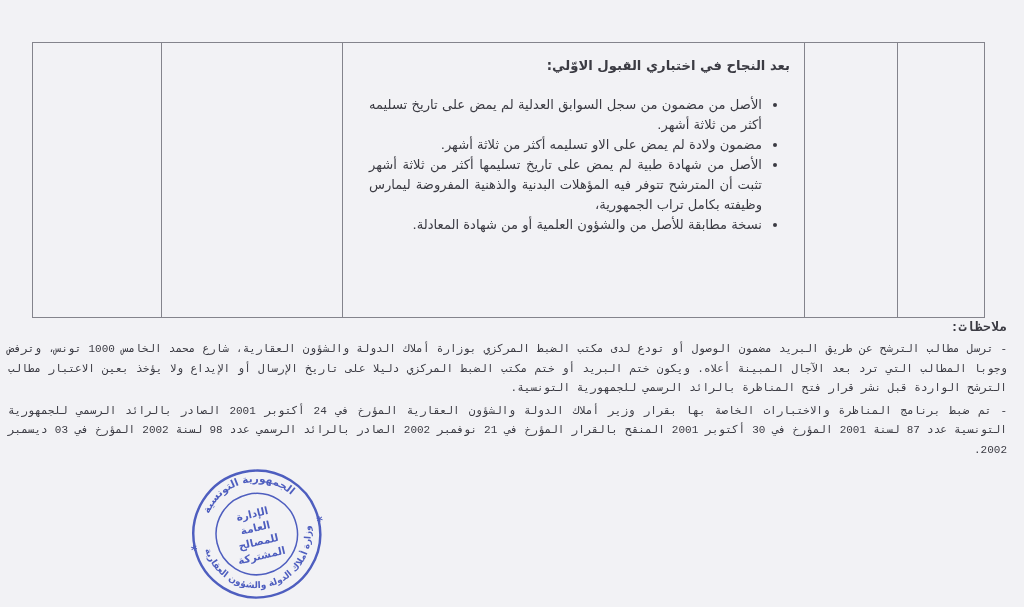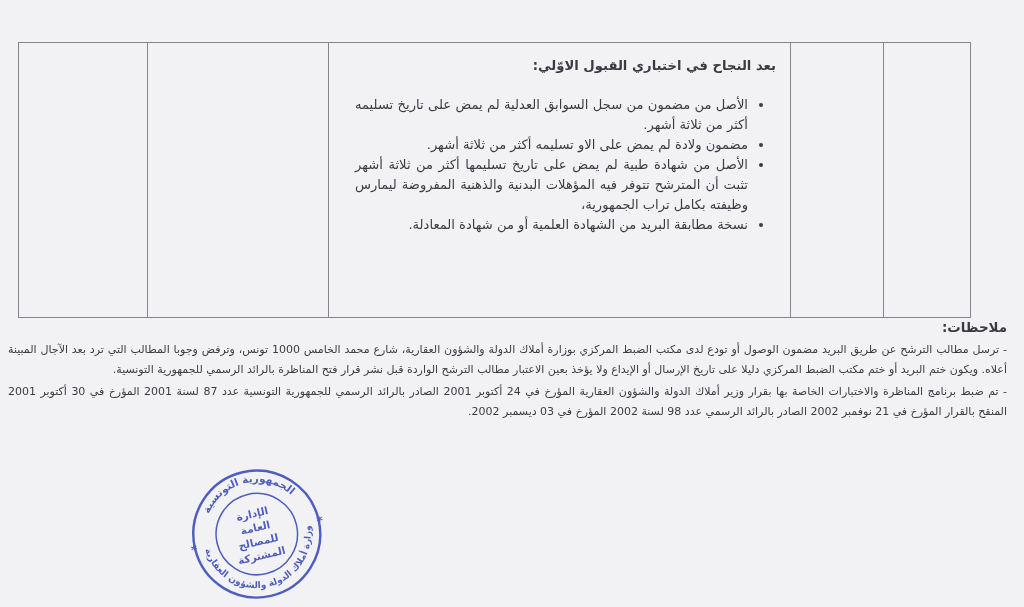--- a/index.html
+++ b/index.html
@@ -7,21 +7,21 @@
     width:1024px;height:607px;overflow:hidden;
     background:#f2f2f5;
     font-family:"DejaVu Sans",sans-serif;
     color:#3b3b43;
     position:relative;
   }
   .page{position:absolute;inset:0;}
 
   
   .doc-table{
-    position:absolute;left:18px;top:42px;width:953px;height:276px;
+    position:absolute;left:32px;top:42px;width:953px;height:276px;
     border:1px solid #84848c;
     display:flex;flex-direction:row;
     box-sizing:border-box;
     background:transparent;
   }
   .cell{box-sizing:border-box;height:100%;}
   .cell + .cell{border-left:1px solid #84848c;}
   .cell.c1{flex:0 0 128px;}
   .cell.c2{flex:0 0 181px;}
   .cell.c-main{flex:0 0 462px;direction:rtl;text-align:right;padding:13px 14px 0 10px;}
@@ -34,21 +34,21 @@
     margin:19px 0 0 16px;padding:0 28px 0 0;
     list-style:disc;
     font-size:13.1px;line-height:20px;
     text-align:justify;
   }
   .c-main li{margin:0;padding:0;}
 
   
   .notes{
     position:absolute;left:8px;top:318px;width:999px;
-    direction:rtl;text-align:right;
+    direction:rtl;text-align:right;font-family:Liberation Mono, monospace;
   }
   .notes-title{margin:0 0 3px 0;font-size:13.4px;font-weight:bold;line-height:19px;}
   .note{
     margin:0 0 3px 0;font-size:11px;line-height:19.5px;
     text-align:justify;font-weight:normal;
   }
 
   
   .stamp-wrap{
     position:absolute;left:150px;top:464px;width:214px;height:142px;
@@ -73,21 +73,21 @@
 
   <div class="doc-table">
     <div class="cell c1"></div>
     <div class="cell c2"></div>
     <div class="cell c-main">
       <p class="h1">بعد النجاح في اختباري القبول الاوّلي:</p>
       <ul>
         <li>الأصل من مضمون من سجل السوابق العدلية لم يمض على تاريخ تسليمه أكثر من ثلاثة أشهر.</li>
         <li>مضمون ولادة لم يمض على الاو تسليمه أكثر من ثلاثة أشهر.</li>
         <li>الأصل من شهادة طبية لم يمض على تاريخ تسليمها أكثر من ثلاثة أشهر تثبت أن المترشح تتوفر فيه المؤهلات البدنية والذهنية المفروضة ليمارس وظيفته بكامل تراب الجمهورية،</li>
-        <li>نسخة مطابقة البريد من الشهادة العلمية أو من شهادة المعادلة.</li>
+        <li>نسخة مطابقة للأصل من والشؤون العلمية أو من شهادة المعادلة.</li>
       </ul>
     </div>
     <div class="cell c4"></div>
     <div class="cell c5"></div>
   </div>
 
   <div class="notes">
     <p class="notes-title">ملاحظات:</p>
     <p class="note">- ترسل مطالب الترشح عن طريق البريد مضمون الوصول أو تودع لدى مكتب الضبط المركزي بوزارة أملاك الدولة والشؤون العقارية، شارع محمد الخامس 1000 تونس، وترفض وجوبا المطالب التي ترد بعد الآجال المبينة أعلاه. ويكون ختم البريد أو ختم مكتب الضبط المركزي دليلا على تاريخ الإرسال أو الإيداع ولا يؤخذ بعين الاعتبار مطالب الترشح الواردة قبل نشر قرار فتح المناظرة بالرائد الرسمي للجمهورية التونسية.</p>
     <p class="note">- تم ضبط برنامج المناظرة والاختبارات الخاصة بها بقرار وزير أملاك الدولة والشؤون العقارية المؤرخ في 24 أكتوبر 2001 الصادر بالرائد الرسمي للجمهورية التونسية عدد 87 لسنة 2001 المؤرخ في 30 أكتوبر 2001 المنقح بالقرار المؤرخ في 21 نوفمبر 2002 الصادر بالرائد الرسمي عدد 98 لسنة 2002 المؤرخ في 03 ديسمبر 2002.</p>

